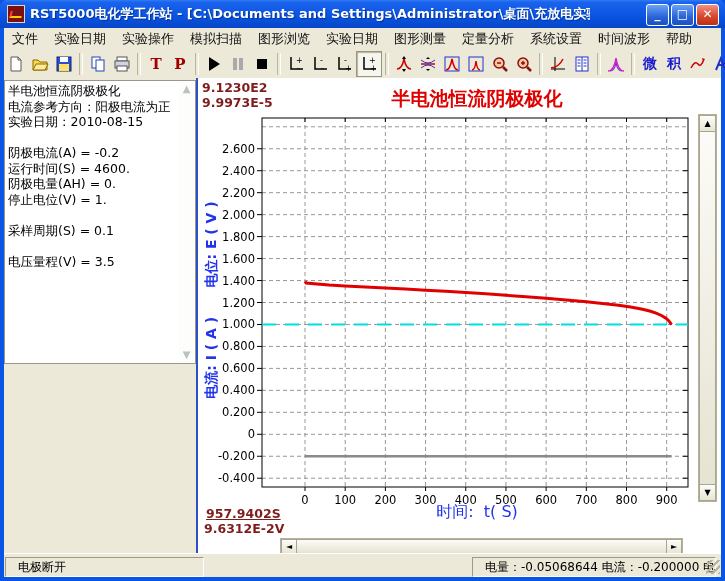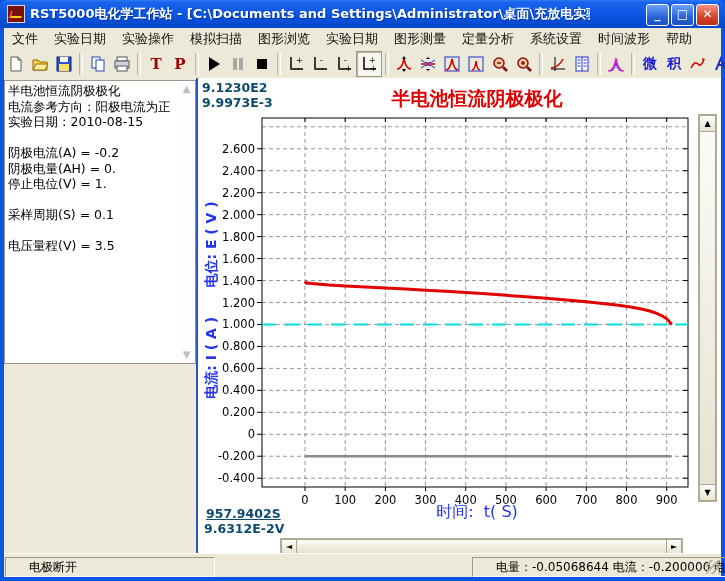--- a/index.html
+++ b/index.html
@@ -32,38 +32,38 @@
   
   .left-panel{position:absolute;left:4px;top:78px;width:192px;height:475px;background:#ece9d8;}
   .info-box{position:absolute;left:0px;top:2px;width:190px;height:282px;background:#fff;border:1px solid #9a968a;overflow:hidden;}
   .info-lines{padding:2px 2px 0 3px;}
   .info-line{font-size:12.5px;line-height:15.5px;white-space:pre;color:#000;}
   .mini-scroll{position:absolute;right:1px;top:1px;width:15px;height:280px;background:#fdfdfb;}
   .mini-arrow{position:absolute;left:1px;width:13px;height:14px;color:#b9c4b9;font-size:10px;text-align:center;line-height:14px;}
   .splitter{position:absolute;left:196px;top:78px;width:2px;height:475px;background:#2b50c8;}
   .chart-panel{position:absolute;left:198px;top:78px;width:523px;height:475px;background:#fff;overflow:hidden;}
   
-  .readout{position:absolute;color:#0c4a6e;font-size:12.5px;font-weight:bold;white-space:nowrap;}
+  .readout{position:absolute;color:#7f1d1d;font-size:12.5px;font-weight:bold;white-space:nowrap;}
   .chart-title{position:absolute;left:66px;top:8px;width:426px;text-align:center;color:#e00000;font-size:19px;font-weight:bold;white-space:nowrap;}
   .xlabel{position:absolute;left:66px;top:424px;width:426px;text-align:center;color:#2233ee;font-size:16px;font-weight:normal;white-space:pre;}
   .ylabel{position:absolute;left:-155px;top:212px;width:340px;height:20px;text-align:center;color:#2233ee;
     font-size:14px;font-weight:bold;transform:rotate(-90deg);white-space:pre;}
   .tick{font-size:11.5px;fill:#000;font-family:"DejaVu Sans","Liberation Sans",sans-serif;}
   
   .sb{position:absolute;background:#f0eee2;border:1px solid #b5b29c;}
   .sb-btn{position:absolute;background:linear-gradient(180deg,#fdfdfa,#e8e5d4);border:1px solid #a9a68f;
     display:flex;align-items:center;justify-content:center;font-size:8px;color:#000;}
   .sb-thumb{position:absolute;background:linear-gradient(180deg,#fcfbf7,#e6e3d2);border:1px solid #a9a68f;}
   .checkbox-label{position:absolute;left:38px;top:501px;font-size:13px;color:#000;}
   .graph-btn{position:absolute;left:128px;top:493px;width:60px;height:25px;background:linear-gradient(180deg,#fefefd,#e8e5d4 80%,#d8d4c0);
     border:1px solid #767467;border-radius:3px;font-size:13px;color:#000;text-align:center;line-height:23px;}
   
   .statusbar{position:absolute;left:4px;top:553px;width:717px;height:24px;background:#ece9d8;border-top:1px solid #fff;}
   .spanel{position:absolute;top:3px;height:17px;border:1px solid;border-color:#9d9a86 #fff #fff #9d9a86;
-    font-size:12px;color:#000;padding:1px 0 0 23px;white-space:nowrap;overflow:hidden;}
+    font-size:12px;color:#000;padding:1px 0 0 12px;white-space:nowrap;overflow:hidden;}
   .grip{position:absolute;right:1px;top:6px;width:14px;height:14px;
     background:repeating-linear-gradient(135deg,transparent 0 3px,#b7b4a0 3px 5px);}
   .bottom-border{position:absolute;left:0;top:577px;width:725px;height:4px;background:#0a55e3;}
   svg text{user-select:none;}
 </style>
 </head>
 <body>
 
 <div id="window">
 
@@ -271,20 +271,21 @@
   </div>
 
   <div class="left-panel">
     <div class="info-box">
       <div class="info-lines">
         <div class="info-line">半电池恒流阴极极化</div>
         <div class="info-line">电流参考方向：阳极电流为正</div>
         <div class="info-line">实验日期：2010-08-15</div>
         <div class="info-line">&nbsp;</div>
         <div class="info-line">阴极电流(A) = -0.2</div>
+        <div class="info-line">运行时间(S) = 4600.</div>
         <div class="info-line">阴极电量(AH) = 0.</div>
         <div class="info-line">停止电位(V) = 1.</div>
         <div class="info-line">&nbsp;</div>
         <div class="info-line">采样周期(S) = 0.1</div>
         <div class="info-line">&nbsp;</div>
         <div class="info-line">电压量程(V) = 3.5</div>
       </div>
       <div class="mini-scroll">
         <div class="mini-arrow" style="top:0;">▲</div>
         <div class="mini-arrow" style="bottom:0;">▼</div>
@@ -292,21 +293,21 @@
     </div>
 
     <div class="checkbox-label">时间波形</div>
     <div class="graph-btn">图形</div>
 
   </div>
   <div class="splitter"></div>
 
   <div class="chart-panel">
     <div class="readout" style="left:4px;top:2px;">9.1230E2</div>
-    <div class="readout" style="left:4px;top:17px;">9.9973E-3</div>
+    <div class="readout" style="left:4px;top:17px;">9.9973E-5</div>
     <div class="chart-title">半电池恒流阴极极化</div>
     <svg id="plot-svg" width="523" height="475" style="position:absolute;left:0;top:0;">
         <line x1="107.00188679245284" y1="40" x2="107.00188679245284" y2="409" stroke="#979797" stroke-dasharray="4 3"></line>
         <line x1="147.19056603773583" y1="40" x2="147.19056603773583" y2="409" stroke="#979797" stroke-dasharray="4 3"></line>
         <line x1="187.37924528301886" y1="40" x2="187.37924528301886" y2="409" stroke="#979797" stroke-dasharray="4 3"></line>
         <line x1="227.5679245283019" y1="40" x2="227.5679245283019" y2="409" stroke="#979797" stroke-dasharray="4 3"></line>
         <line x1="267.7566037735849" y1="40" x2="267.7566037735849" y2="409" stroke="#979797" stroke-dasharray="4 3"></line>
         <line x1="307.94528301886794" y1="40" x2="307.94528301886794" y2="409" stroke="#979797" stroke-dasharray="4 3"></line>
         <line x1="348.13396226415097" y1="40" x2="348.13396226415097" y2="409" stroke="#979797" stroke-dasharray="4 3"></line>
         <line x1="388.32264150943394" y1="40" x2="388.32264150943394" y2="409" stroke="#979797" stroke-dasharray="4 3"></line>

